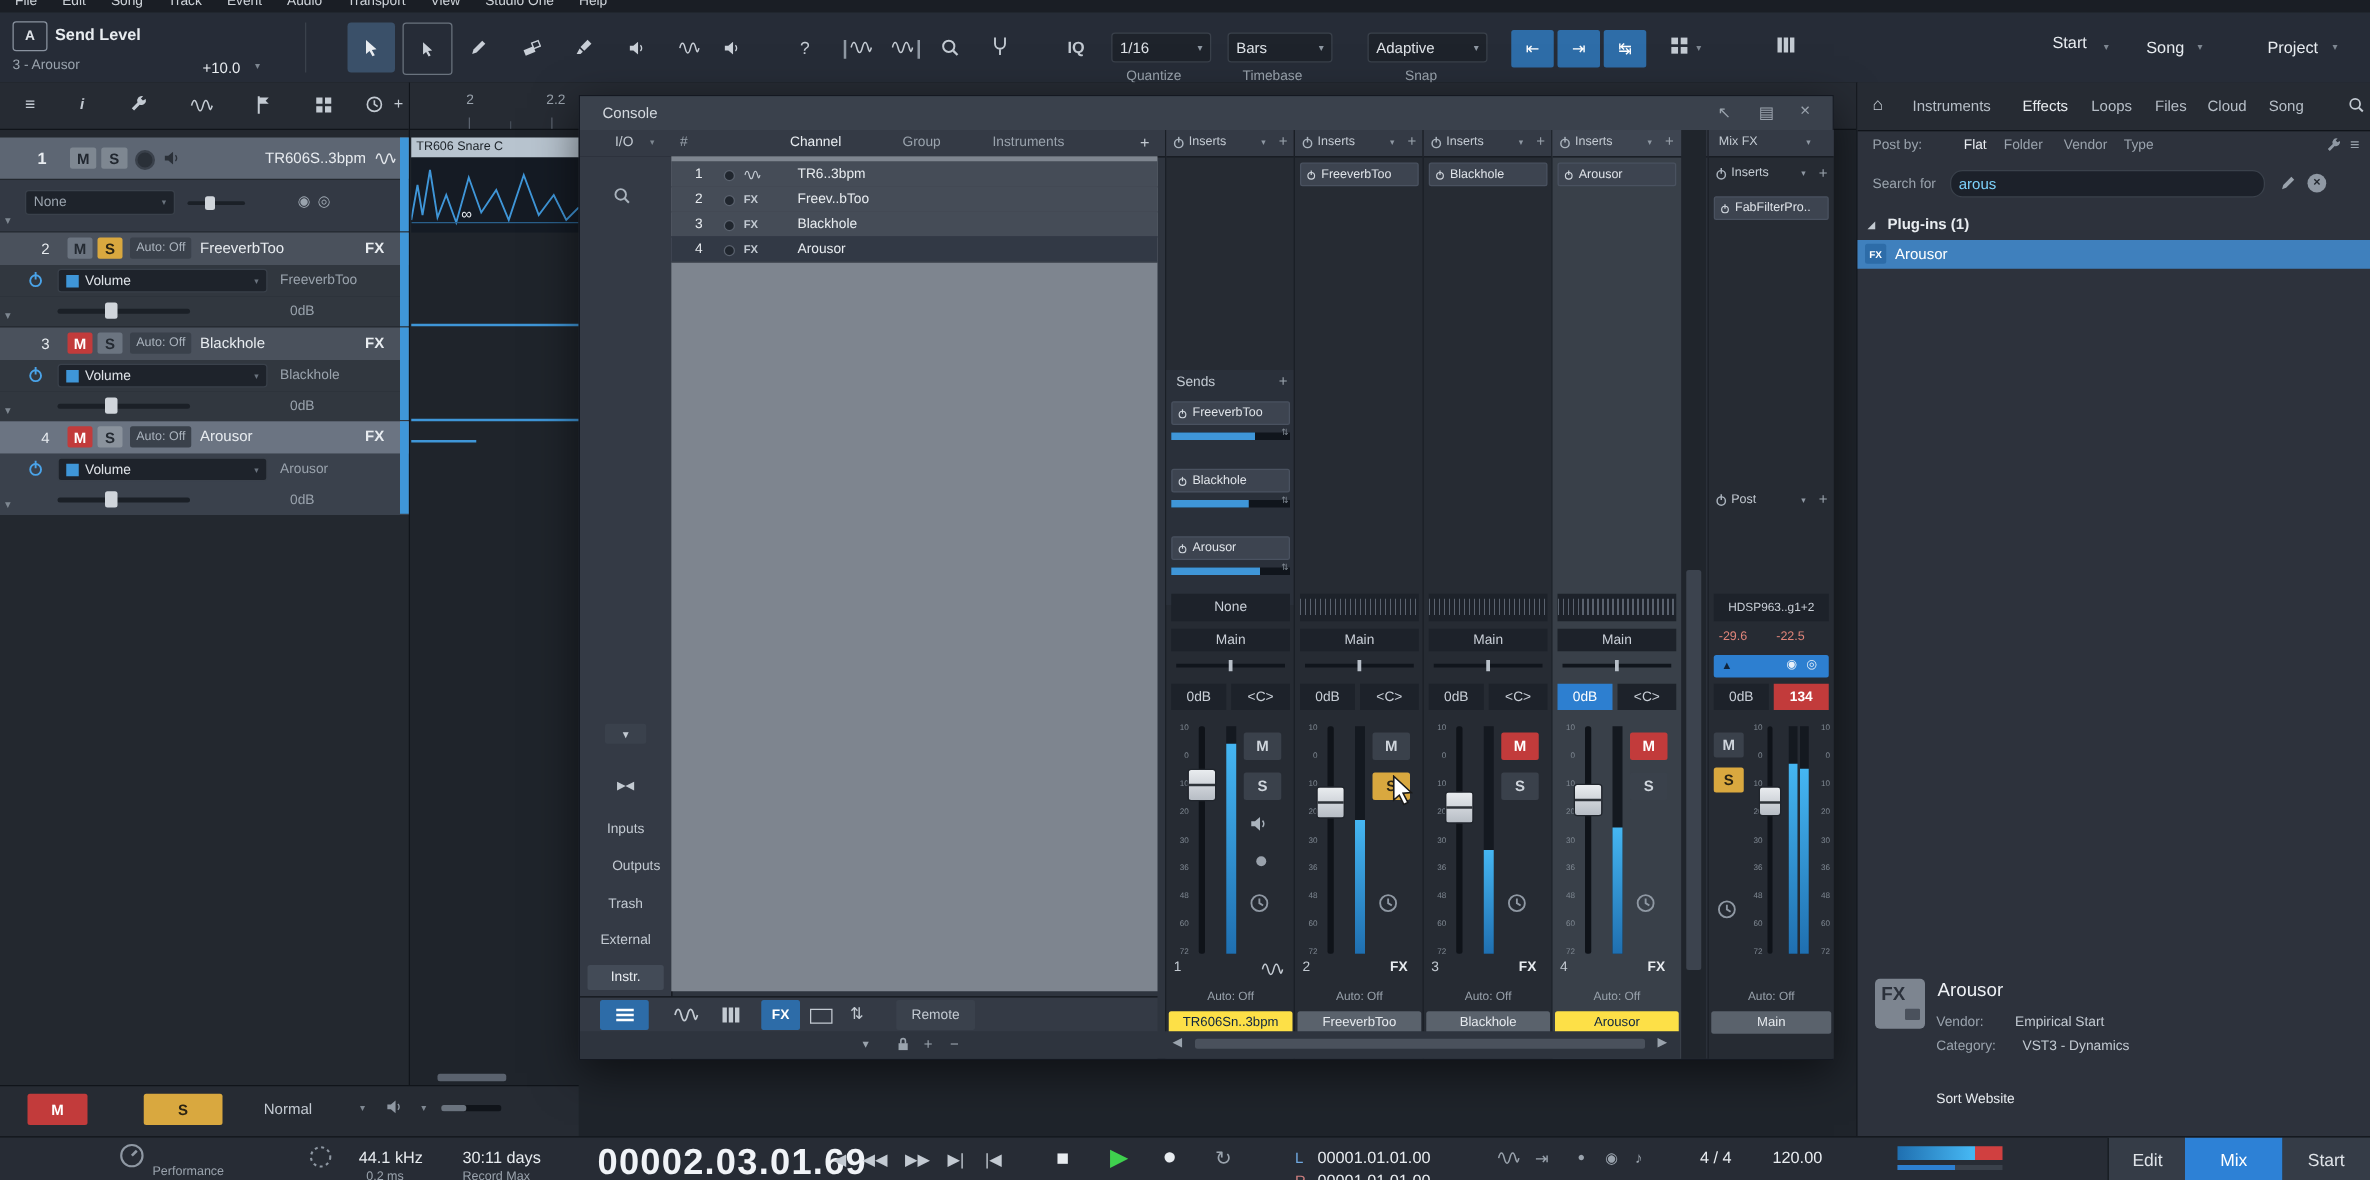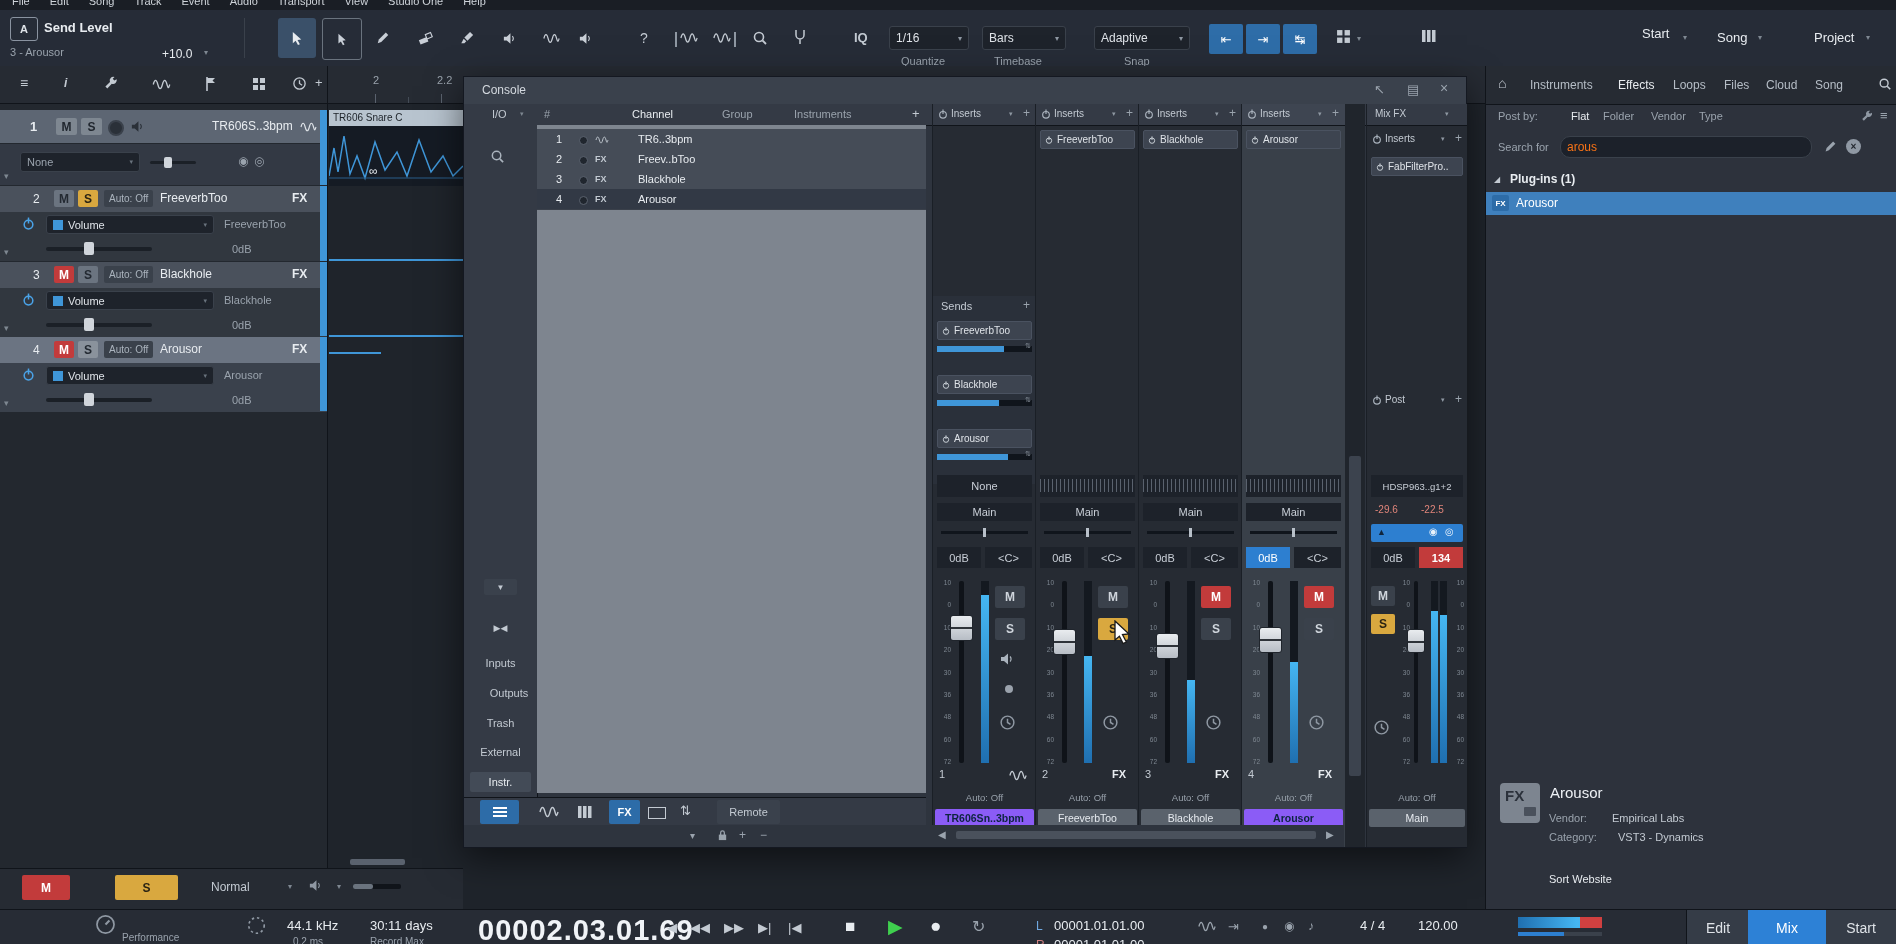--- a/index.html
+++ b/index.html
@@ -20,21 +20,21 @@
   .ic{display:inline-block;}
   .toolbtn{position:absolute;top:8px;width:38px;height:40px;display:flex;align-items:center;justify-content:center;border-radius:3px;color:#c9cfd7;}
   .ddown{background:#1e232b;border:1px solid #3a414b;border-radius:3px;display:flex;align-items:center;color:#dfe3e8;font-size:12px;padding:0 6px;box-sizing:border-box;justify-content:space-between;}
   .scale{display:flex;flex-direction:column;justify-content:space-between;font-size:6.5px;color:#7e8791;text-align:right;}
   .fader-slot{background:#0f1319;border-radius:2px;}
   .fader-handle{background:linear-gradient(#e9ecef,#b7bdc5);border:1px solid #20252c;border-radius:3px;box-sizing:border-box;}
   .fader-handle:after{content:"";display:block;margin-top:11px;height:2px;background:#2e3339;}
   .meter{background:#141920;}
   .meter .fill{position:absolute;left:0;right:0;bottom:0;background:linear-gradient(#45b6f2,#1f6fb0);}
   .tickmeter{background:#1d222a;background-image:repeating-linear-gradient(90deg,#5a626e 0 1px,transparent 1px 4px);background-size:100% 60%;background-position:0 50%;background-repeat:no-repeat;}
-  .namechip-blue{background:#8b5cf6;color:#0d2440;font-weight:bold;}
+  .namechip-blue{background:#fde047;color:#0d2440;font-weight:normal;}
   .namechip-gray{background:#5a626c;color:#e6eaef;}
   .hl{height:2px;background:#3f96d8;}
 </style>
 </head>
 <body>
 
 <svg width="0" height="0" style="position:absolute">
 <defs>
   <symbol id="i-pwr" viewBox="0 0 12 12">
         <circle cx="6" cy="7" r="4" fill="none" stroke="currentColor" stroke-width="1.4"></circle>
@@ -851,21 +851,21 @@
       <span class="a f11 g" style="left:117px;top:6px">Folder</span>
       <span class="a f11 g" style="left:165px;top:6px">Vendor</span>
       <span class="a f11 g" style="left:213px;top:6px">Type</span>
       <svg class="a ic" style="left:375px;top:6px;color:#8f98a3" width="13" height="13">
           <use href="#i-wrench"></use>
         </svg>
       <span class="a f13 g" style="left:394px;top:4px">≡</span>
     </div>
     <div class="a" style="left:0;top:64px;width:411px;height:36px">
       <span class="a f11 g" style="left:12px;top:11px">Search for</span>
-      <input class="a" style="left: 74px; top: 6px; width: 252px; height: 22px; background: rgb(28, 33, 42); border: 1px solid rgb(58, 65, 75); border-radius: 10px; color: #f97316; font-size: 12px; padding: 0px 6px; box-sizing: border-box; font-family: inherit;" value="arous">
+      <input class="a" style="left: 74px; top: 6px; width: 252px; height: 22px; background: rgb(28, 33, 42); border: 1px solid rgb(58, 65, 75); border-radius: 10px; color: #7dd3fc; font-size: 12px; padding: 0px 6px; box-sizing: border-box; font-family: inherit;" value="arous">
       <svg class="a ic" style="left:338px;top:10px;color:#9aa3ad" width="13" height="13">
           <use href="#i-pencil"></use>
         </svg>
       <div class="a c" style="left:360px;top:9px;width:15px;height:15px;border-radius:50%;background:#8f98a3;color:#22272e;font-size:10px;font-weight:bold">
           <span>×</span>
         </div>
     </div>
     <div class="a" style="left:0;top:103px;width:411px;height:22px">
       <span class="a" style="left:8px;top:6px;font-size:8px;color:#c3cad2">◢</span>
       <span class="a f12 b w" style="left:24px;top:3px">Plug-ins (1)</span>
@@ -875,21 +875,21 @@
       <span class="a f12" style="left:30px;top:4px;color:#fff">Arousor</span>
     </div>
 
     <div class="a" style="left:0;top:700px;width:411px;height:143px">
       <div class="a" style="left:14px;top:17px;width:40px;height:40px;background:#7d8590;border-radius:4px">
         <span class="a b" style="left:5px;top:4px;font-size:15px;color:#2b313b">FX</span>
         <div class="a" style="left:24px;top:24px;width:12px;height:9px;background:#4a515c;border-radius:1px"></div>
       </div>
       <span class="a" style="left:64px;top:18px;font-size:15px;color:#eef1f5">Arousor</span>
       <span class="a f11 g" style="left:63px;top:46px">Vendor:</span>
-      <span class="a f11 lg" style="left:126px;top:46px">Empirical Labs</span>
+      <span class="a f11 lg" style="left:126px;top:46px">Empirical Start</span>
       <span class="a f11 g" style="left:63px;top:65px">Category:</span>
       <span class="a f11 lg" style="left:132px;top:65px">VST3 - Dynamics</span>
       <span class="a f11 w" style="left:63px;top:107px">Sort Website</span>
     </div>
   </div>
 
   <div class="a" style="left:0;top:909px;width:1896px;height:35px;background:#272c35;border-top:1px solid #10141a;overflow:hidden">
     <svg class="a ic" style="left:95px;top:4px;color:#8f98a3" width="21" height="21">
         <use href="#i-gauge"></use>
       </svg>

